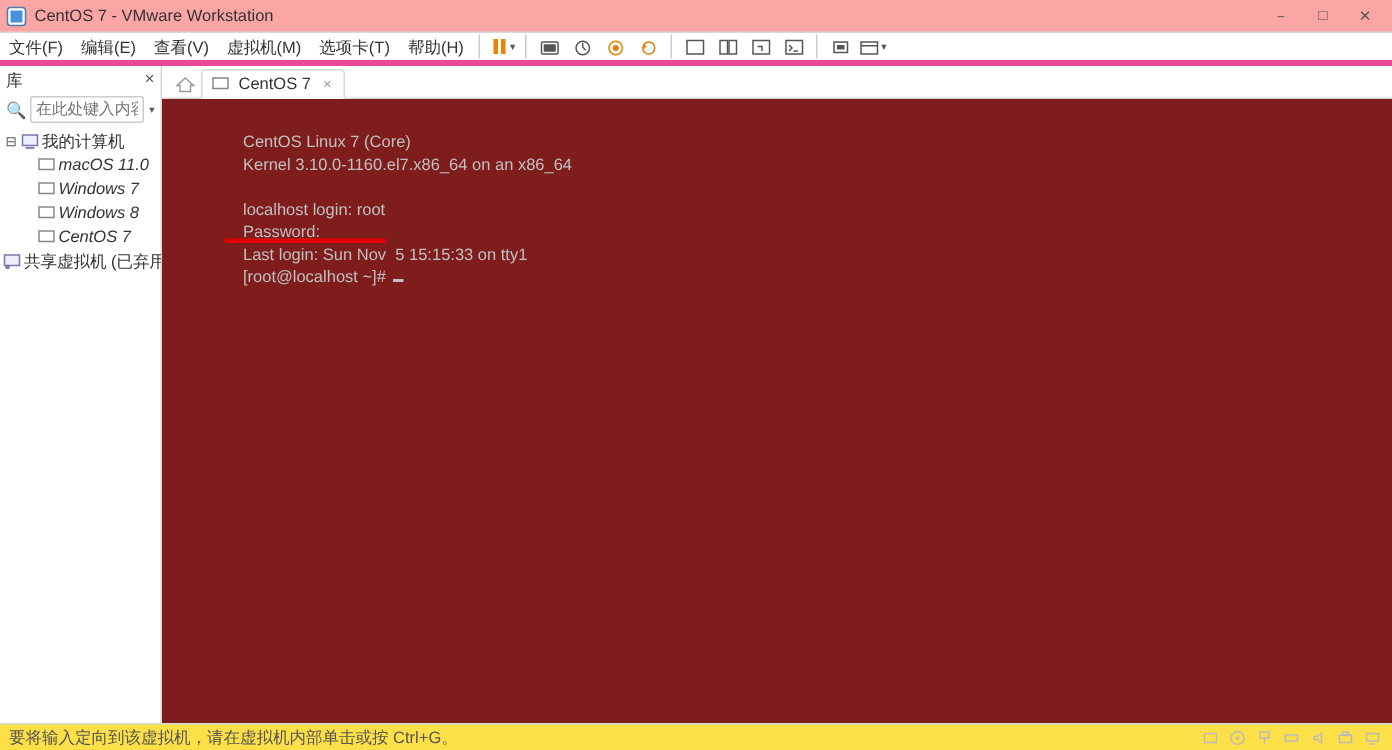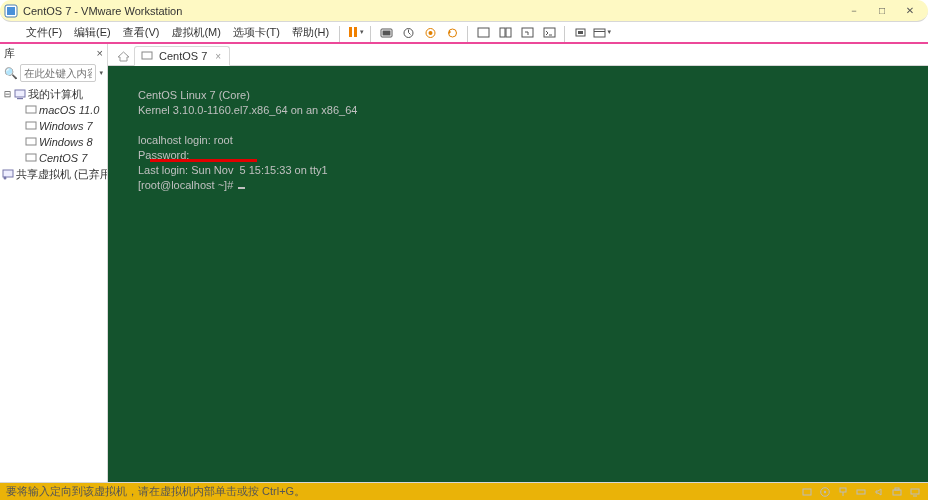--- a/index.html
+++ b/index.html
@@ -1,22 +1,22 @@
 <!DOCTYPE html>
 <html><head>
 <meta charset="utf-8">
 <style>
 * { margin:0; padding:0; box-sizing:border-box; font-family:"Microsoft YaHei","Segoe UI",Tahoma,sans-serif; }
 body { width:928px; height:500px; background:#fff; overflow:hidden; display:flex; flex-direction:column; font-size:11px; color:#333; }
-.titlebar { height:22px; background:#fef9c3; border-bottom:1px solid #d7d7d7; display:flex; align-items:center; padding:0 4px;border-radius:11px; }
+.titlebar { height:22px; background:#fca5a5; border-bottom:1px solid #d7d7d7; display:flex; align-items:center; padding:0 4px; }
 .app-icon { width:14px; height:14px; margin-right:5px; display:inline-flex; align-items:center; justify-content:center; }
 .title-text { flex:1; font-size:11px; }
 .winbtns { display:flex; gap:0; }
 .winbtn { width:28px; height:20px; display:flex; align-items:center; justify-content:center; font-size:10px; color:#555; cursor:pointer; }
-.menubar { height:22px; display:flex; align-items:flex-end; padding:0 20px; border-bottom:2px solid #ec4899; gap:0; }
+.menubar { height:22px; display:flex; align-items:center; padding:0 0; border-bottom:4px solid #ec4899; gap:0; }
 .menu-item { padding:2px 6px; font-size:11px; cursor:pointer; }
 .tool-sep { width:1px; height:16px; background:#ccc; margin:0 4px; }
 .tool-icon { width:22px; height:20px; display:flex; align-items:center; justify-content:center; cursor:pointer; color:#555; position:relative; }
 .tool-icon svg { display:block; }
 .dropdown-arrow { font-size:7px; margin-left:1px; color:#555; }
 .body-row { flex:1; display:flex; overflow:hidden; }
 .sidebar { width:108px; border-right:1px solid #d7d7d7; display:flex; flex-direction:column; background:#fff; }
 .side-head { height:18px; display:flex; align-items:center; justify-content:space-between; padding:0 4px; font-size:11px; }
 .close-x { font-size:11px; color:#555; cursor:pointer; }
 .search-row { height:22px; display:flex; align-items:center; padding:0 4px; gap:2px; }
@@ -26,25 +26,25 @@
 .tree-row { display:flex; align-items:center; height:16px; font-size:11px; white-space:nowrap; cursor:pointer; }
 .tw { width:11px; display:inline-block; text-align:center; color:#555; font-size:9px; }
 .ticon { width:13px; height:13px; margin-right:2px; display:inline-flex; align-items:center; justify-content:center; }
 .ind1 { padding-left:11px;font-style:italic; }
 .main { flex:1; display:flex; flex-direction:column; background:#eaeaea; overflow:hidden; }
 .tabbar { height:22px; background:#fff; display:flex; align-items:flex-end; padding-left:6px; border-bottom:1px solid #d7d7d7; }
 .tab { display:flex; align-items:center; height:20px; padding:0 8px 0 5px; border:1px solid #d7d7d7; border-bottom:1px solid #fff; margin-bottom:-1px; background:#fff; font-size:11px; gap:4px; border-radius:3px 3px 0 0; }
 .tab-x { font-size:10px; color:#999; margin-left:4px; cursor:pointer; }
 .home-btn { width:18px; height:18px; display:flex; align-items:center; justify-content:center; color:#888; margin-right:2px; cursor:pointer;}
 .vm-view { flex:1; display:flex; justify-content:center; align-items:flex-start; overflow:hidden; padding:0; }
-.vm-screen { width:100%; height:100%; background:#14532d; color:#c0c0c0; font-family:"Courier New",monospace; font-size:11px; line-height:14px; padding:8px 8px 8px 30px; position:relative; white-space:pre; }
+.vm-screen { width:100%; height:100%; background:#7f1d1d; color:#c0c0c0; font-family:"Courier New",monospace; font-size:11px; line-height:14px; padding:8px 8px 8px 54px; position:relative; white-space:pre; }
 .underline-red { position:absolute; height:3px; background:#e30000; }
 .cursor { display:inline-block; width:7px; height:2px; background:#c0c0c0; vertical-align:baseline; margin-left:2px; animation:blink 1s step-start infinite; }
 @keyframes blink { 50% { opacity:0; } }
-.statusbar { height:18px; border-top:1px solid #d7d7d7; display:flex; align-items:center; padding:0 6px; font-size:11px; background:#eab308; color:#555; }
+.statusbar { height:18px; border-top:1px solid #d7d7d7; display:flex; align-items:center; padding:0 6px; font-size:11px; background:#fde047; color:#555; }
 .status-right { margin-left:auto; display:flex; gap:4px; color:#999; }
 .status-ic { width:14px; height:14px; display:flex; align-items:center; justify-content:center; }
 </style>
 </head>
 <body>
 
 <div class="titlebar">
   <span class="app-icon">
     <svg width="14" height="14" viewBox="0 0 14 14">
         <rect x="1" y="1" width="12" height="12" rx="2" fill="#fff" stroke="#4a7cb0"></rect>

